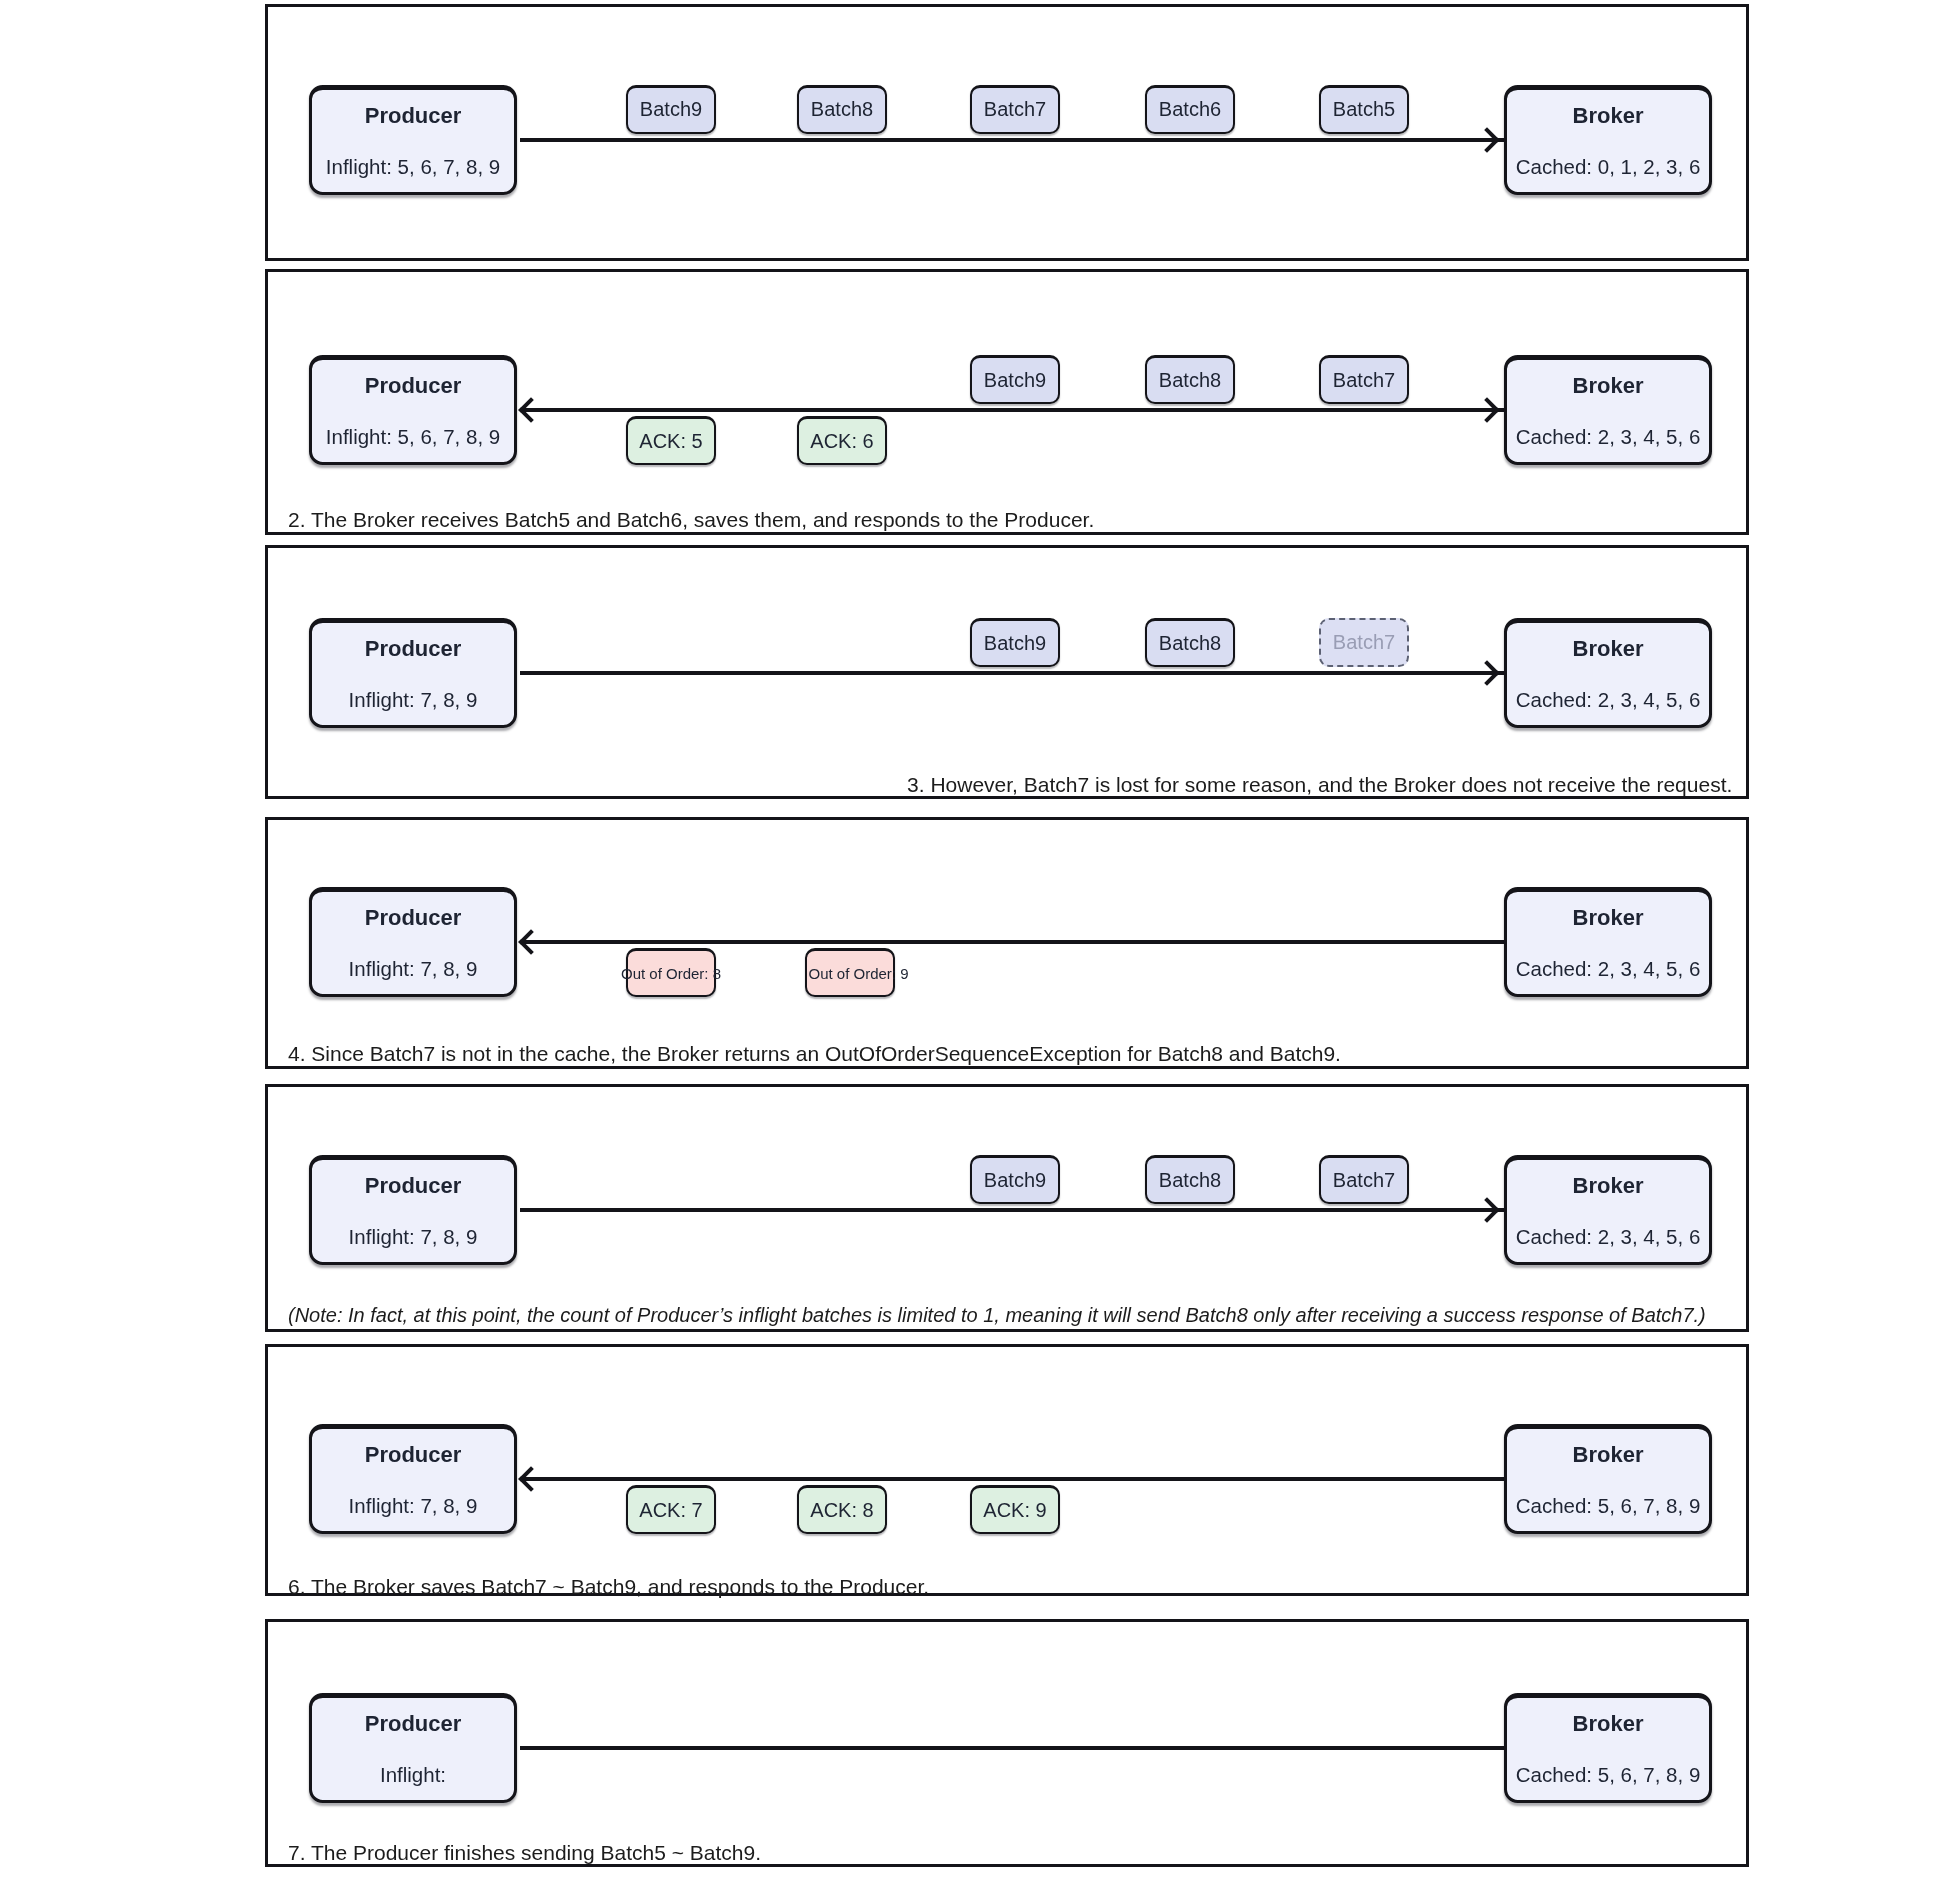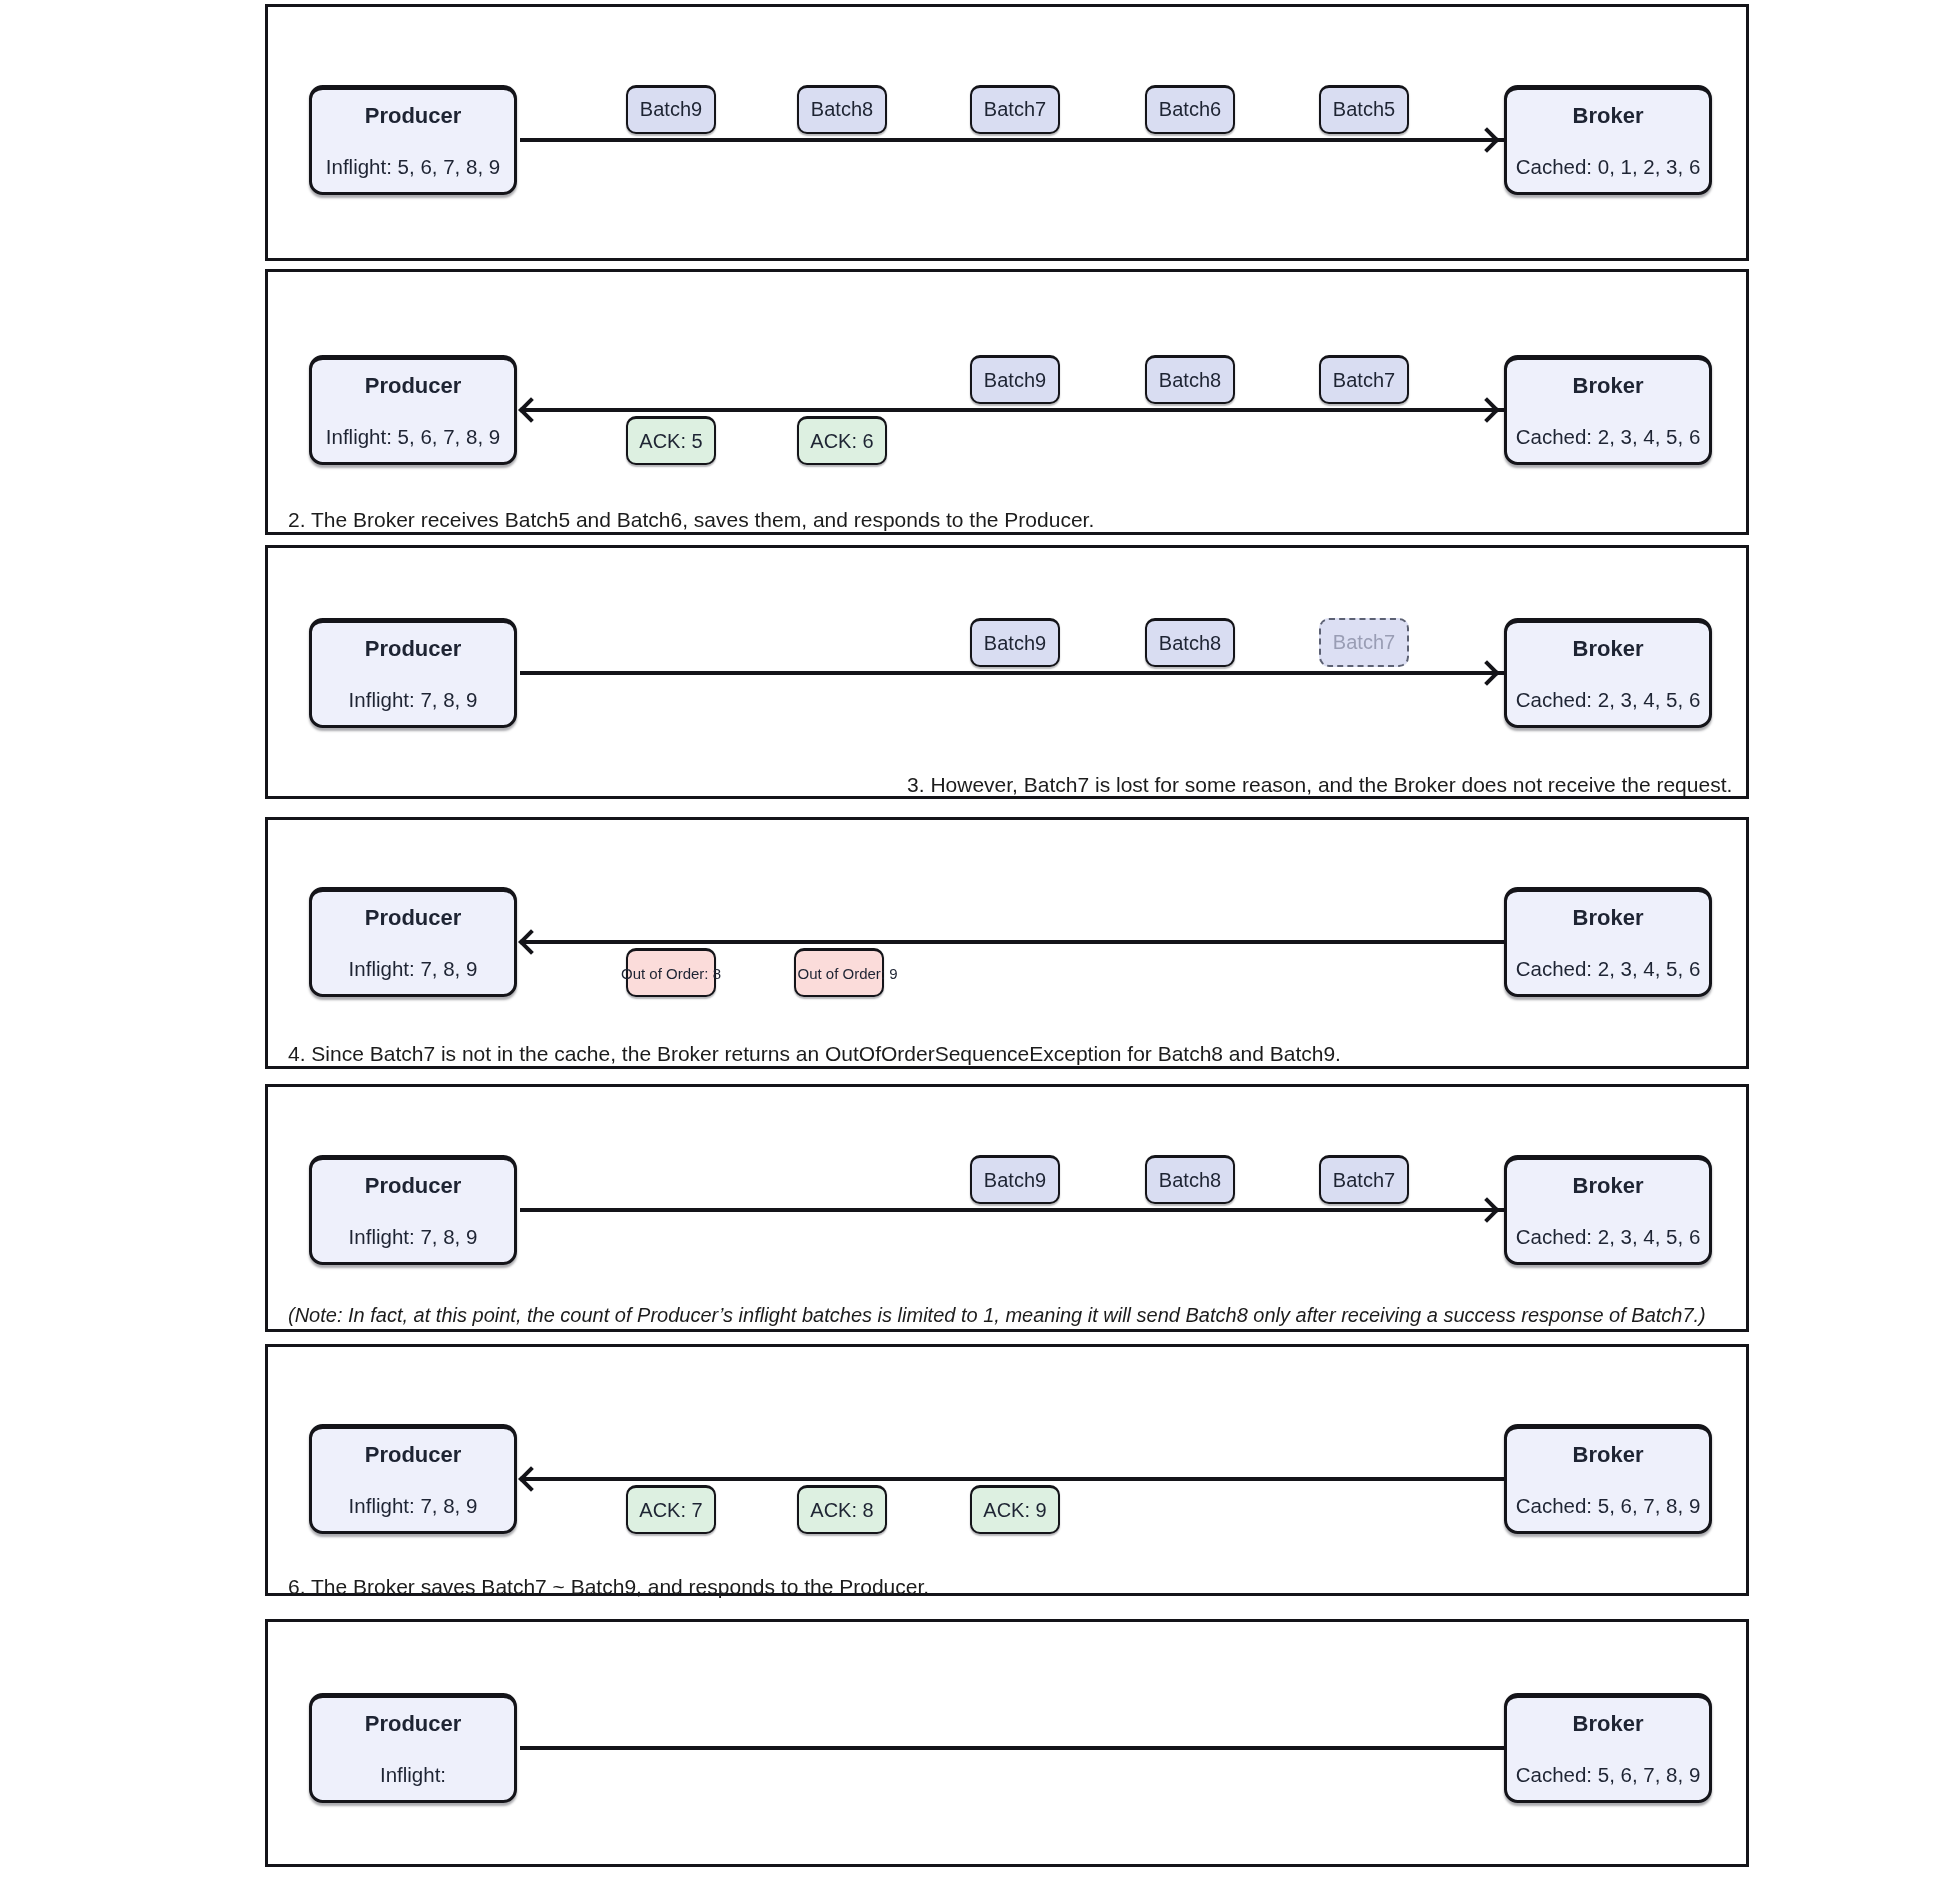--- a/index.html
+++ b/index.html
@@ -133,21 +133,21 @@
     <div class="row" style="top: 67px;">
       <div class="node producer">
         <div class="node-title">Producer</div>
         <div class="node-state">Inflight: 7, 8, 9</div>
       </div>
       <div class="arrow-line"></div>
       <div class="chev chev-left show"></div>
 
       <div class="boxes">
           <div class="box bottom error" style="left: 358px;">Out of Order: 8</div>
-          <div class="box bottom error" style="left: 526px; padding-left: 17px;">Out of Order: 9</div>
+          <div class="box bottom error" style="left: 537px; padding-left: 17px;">Out of Order: 9</div>
         </div>
       <div class="node broker">
         <div class="node-title">Broker</div>
         <div class="node-state">Cached: 2, 3, 4, 5, 6</div>
       </div>
     </div>
     <div class="caption" style="top: 222px;">4. Since Batch7 is not in the cache, the Broker returns an OutOfOrderSequenceException for Batch8 and Batch9.</div>
 
   </section>
     <section class="panel" style="left: 232px; top: 1084px; width: 1484px; height: 248px;">
@@ -200,16 +200,17 @@
         <div class="node-state">Inflight:</div>
       </div>
       <div class="arrow-line"></div>
 
       <div class="boxes"></div>
       <div class="node broker">
         <div class="node-title">Broker</div>
         <div class="node-state">Cached: 5, 6, 7, 8, 9</div>
       </div>
     </div>
+    <div class="caption" style="top: 219px;">7. The Producer finishes sending Batch5 ~ Batch9.</div>
 
   </section>
   </div>
 
 
 </body></html>

